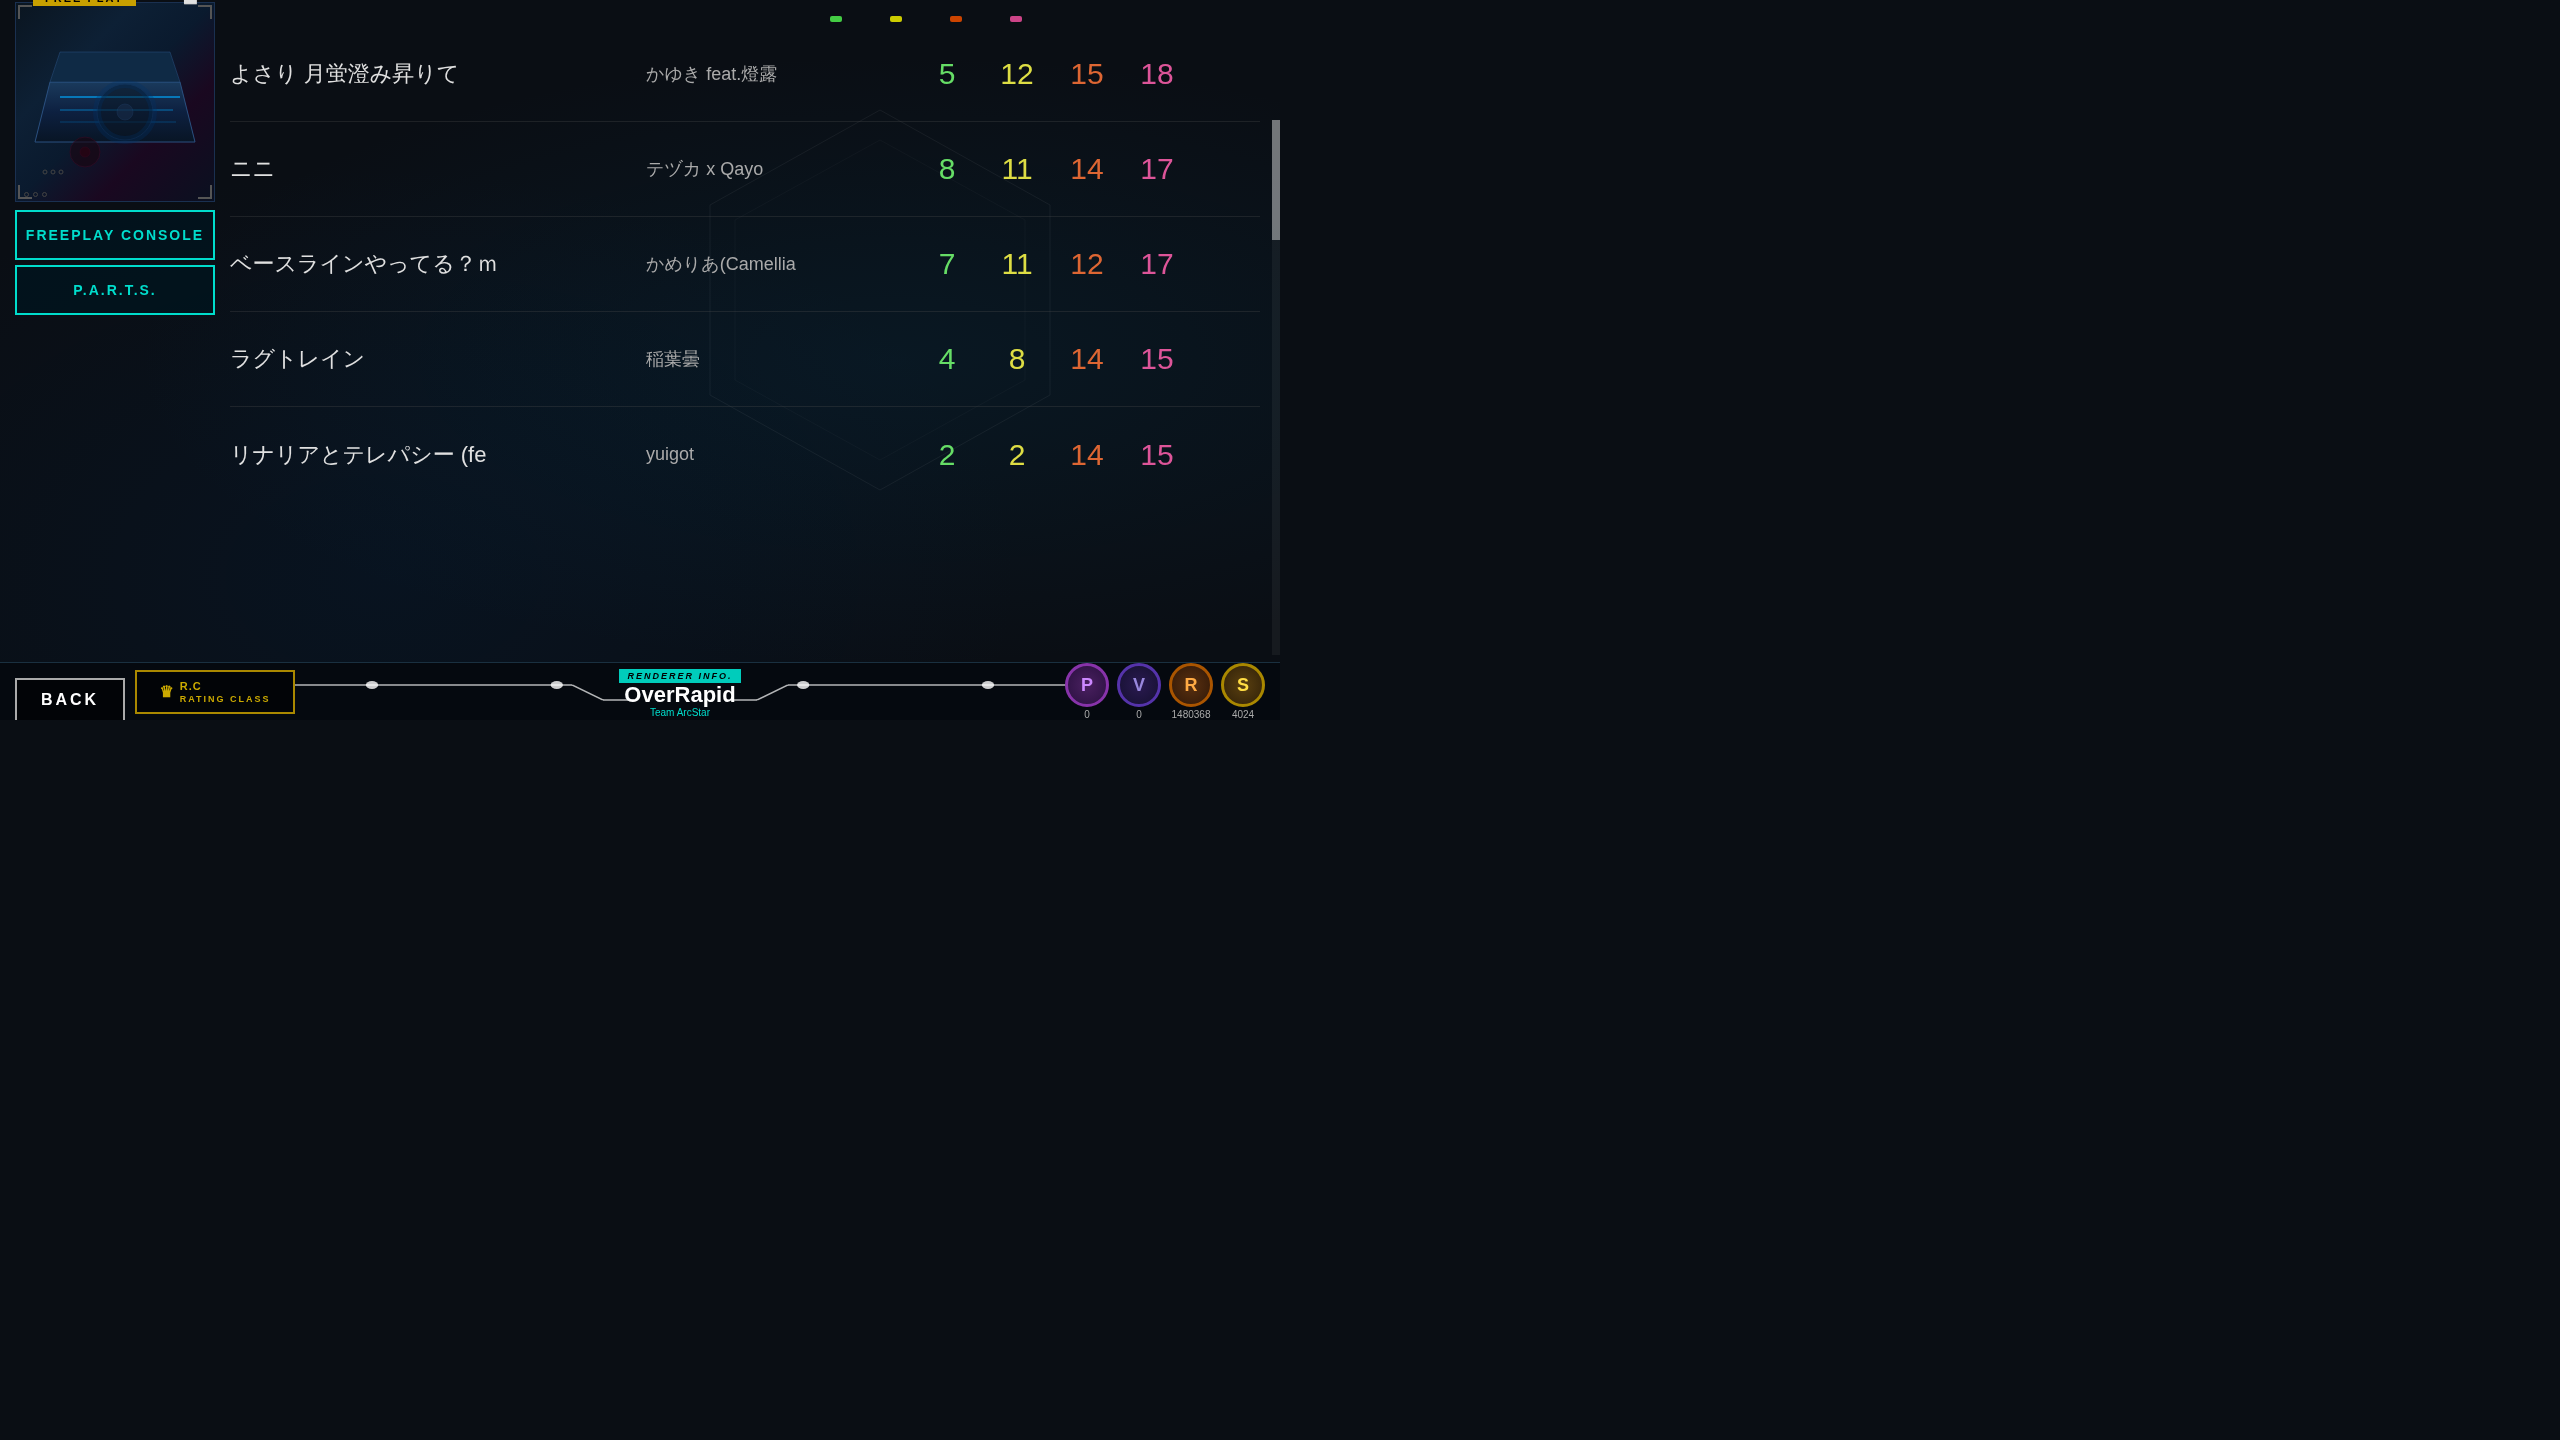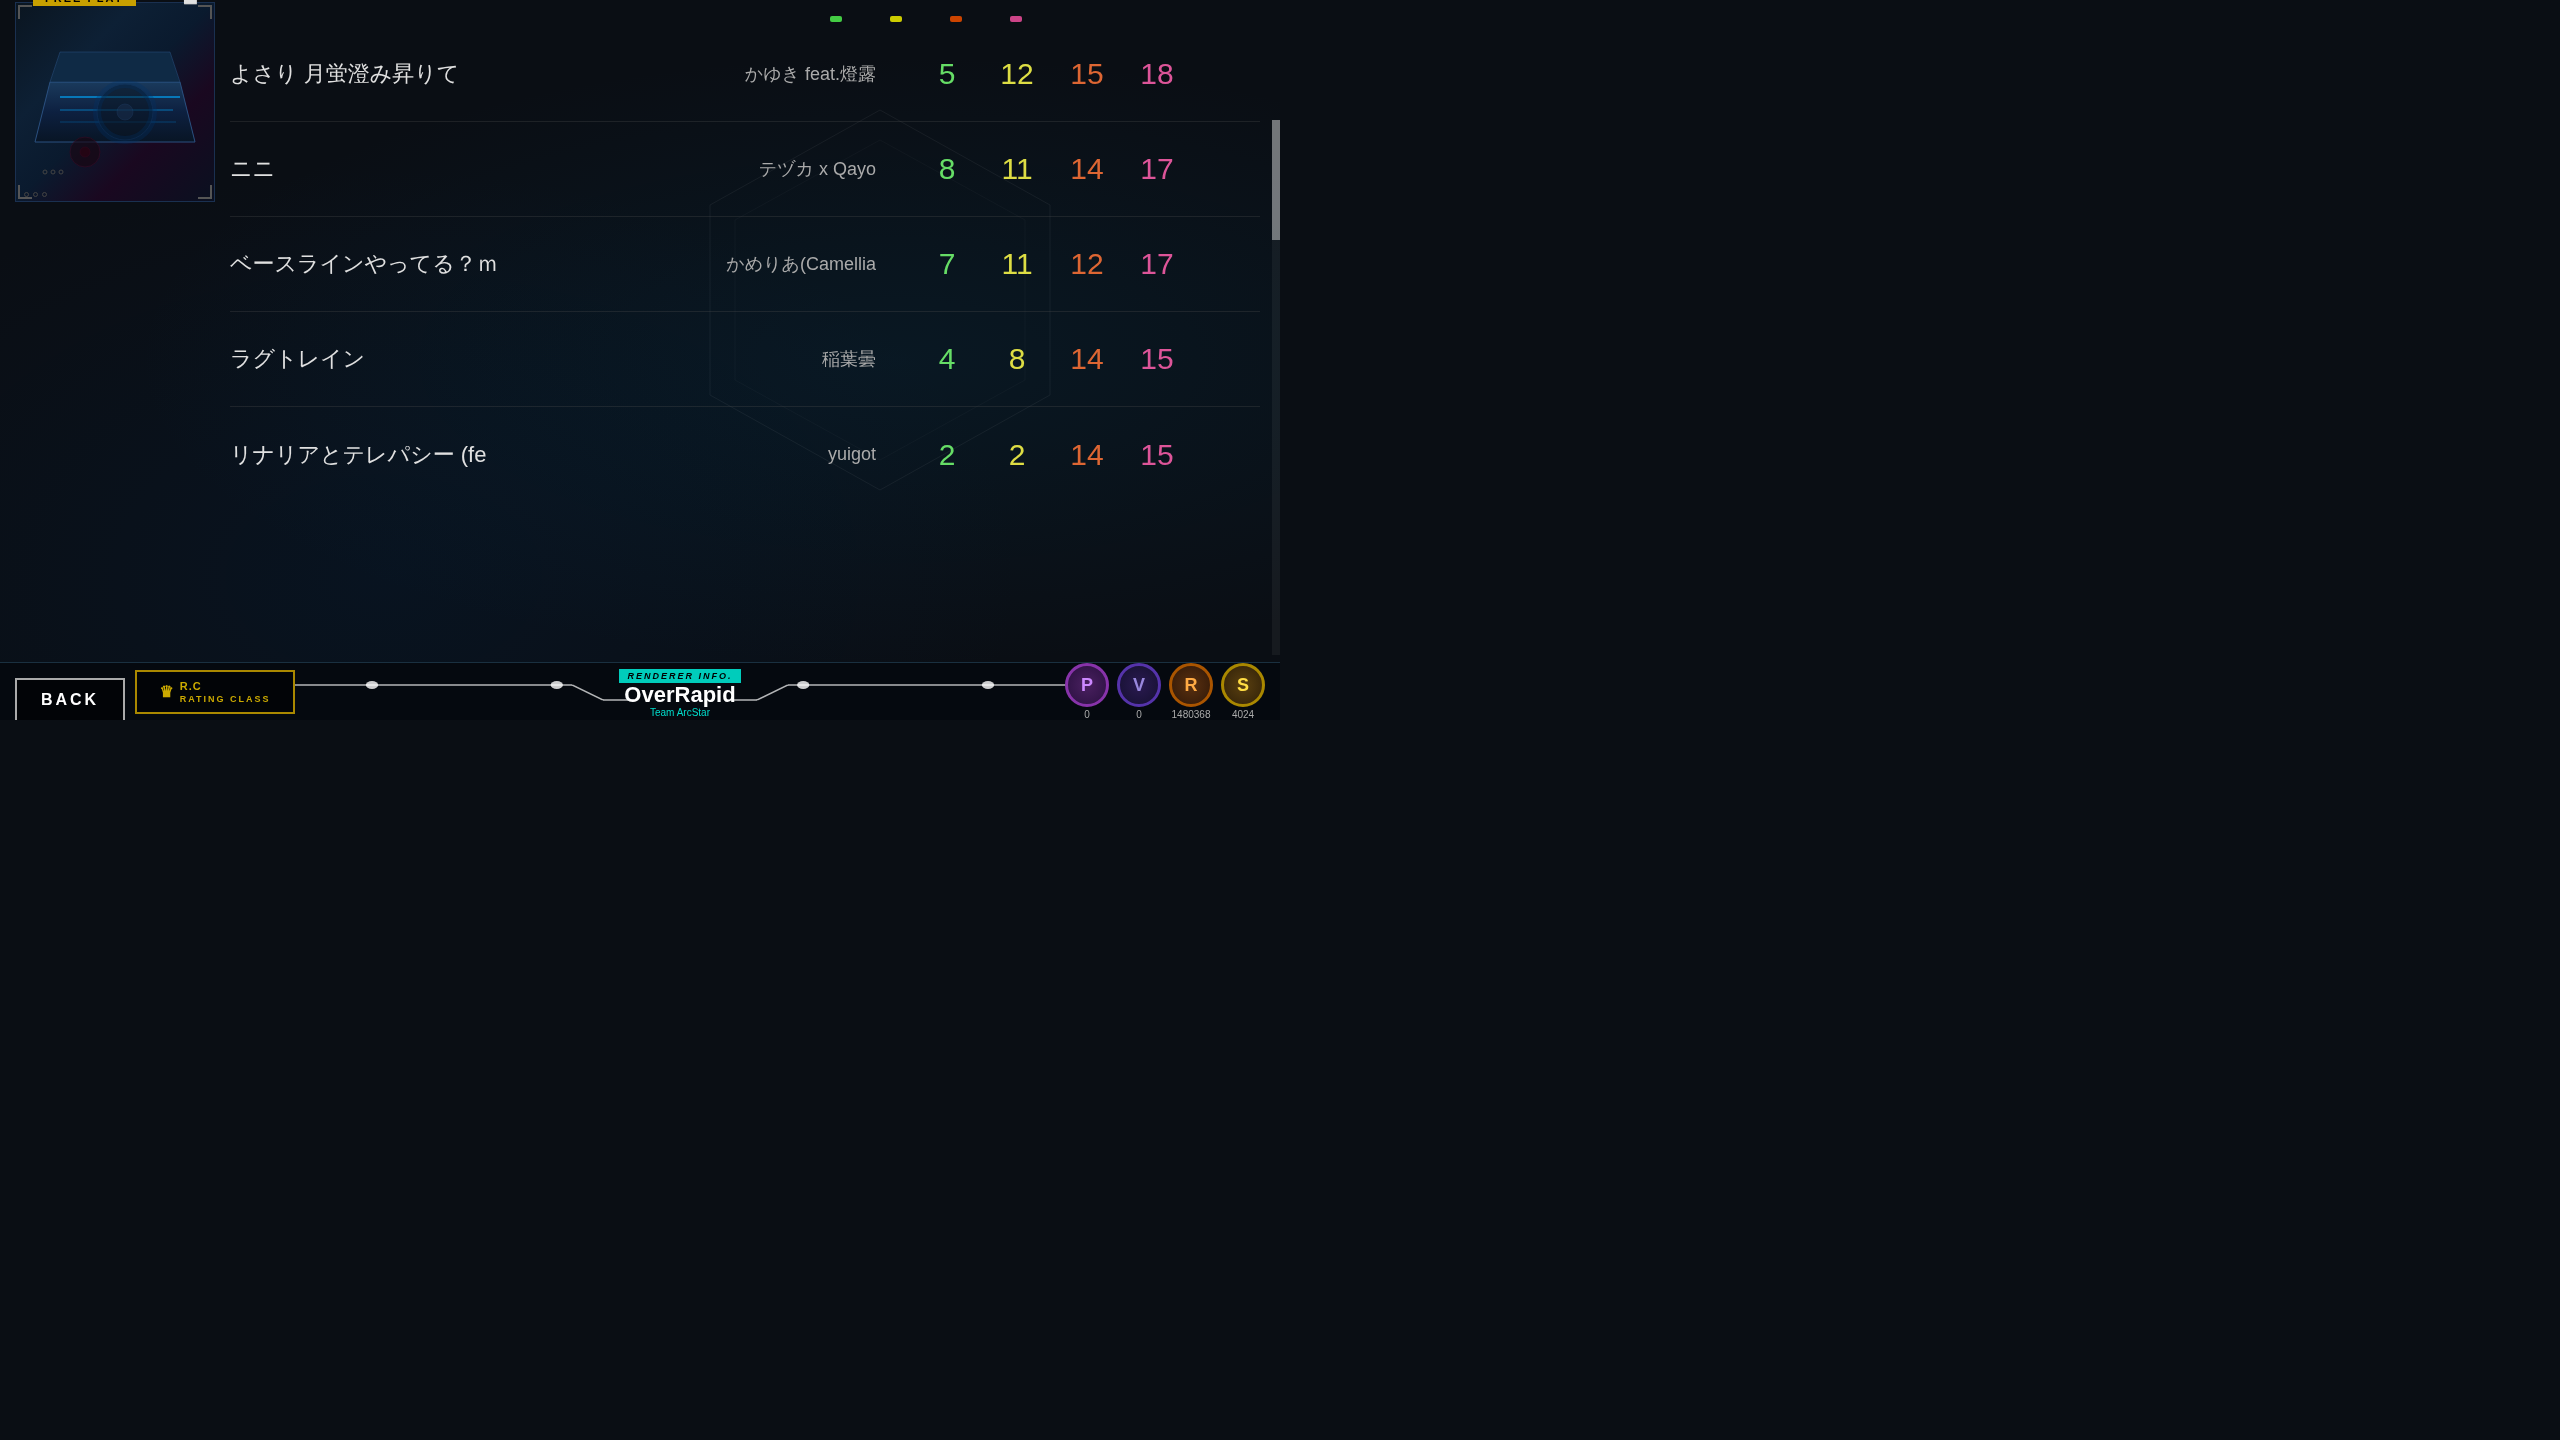--- a/index.html
+++ b/index.html
@@ -166,21 +166,20 @@
       color: #e0e0e0;
       white-space: nowrap;
       overflow: hidden;
       text-overflow: ellipsis;
     }
 
     .music-composer {
       flex: 0 0 230px;
       font-size: 18px;
       color: #aaa;
-      text-align: right;
     }
 
     .music-levels {
       flex: 1;
       display: flex;
       gap: 0;
     }
 
     .level-num {
       width: 70px;
@@ -433,20 +432,24 @@
       </div>
 
       <div class="album-dots-bottom" style="position:absolute; bottom:4px; left:8px; display:flex; gap:4px;">
         <span style="width:5px; height:5px; border:1px solid #444; border-radius:50%; display:block;"></span>
         <span style="width:5px; height:5px; border:1px solid #444; border-radius:50%; display:block;"></span>
         <span style="width:5px; height:5px; border:1px solid #444; border-radius:50%; display:block;"></span>
       </div>
     </div>
   </div>
 
+  <div class="left-buttons">
+    <div class="left-btn">FREEPLAY CONSOLE</div>
+    <div class="left-btn">P.A.R.T.S.</div>
+  </div>
 </div>
 
 <div class="right-panel">
 
 
   <div class="level-colors">
     <div class="level-dot green"></div>
     <div class="level-dot yellow"></div>
     <div class="level-dot orange"></div>
     <div class="level-dot pink"></div>

